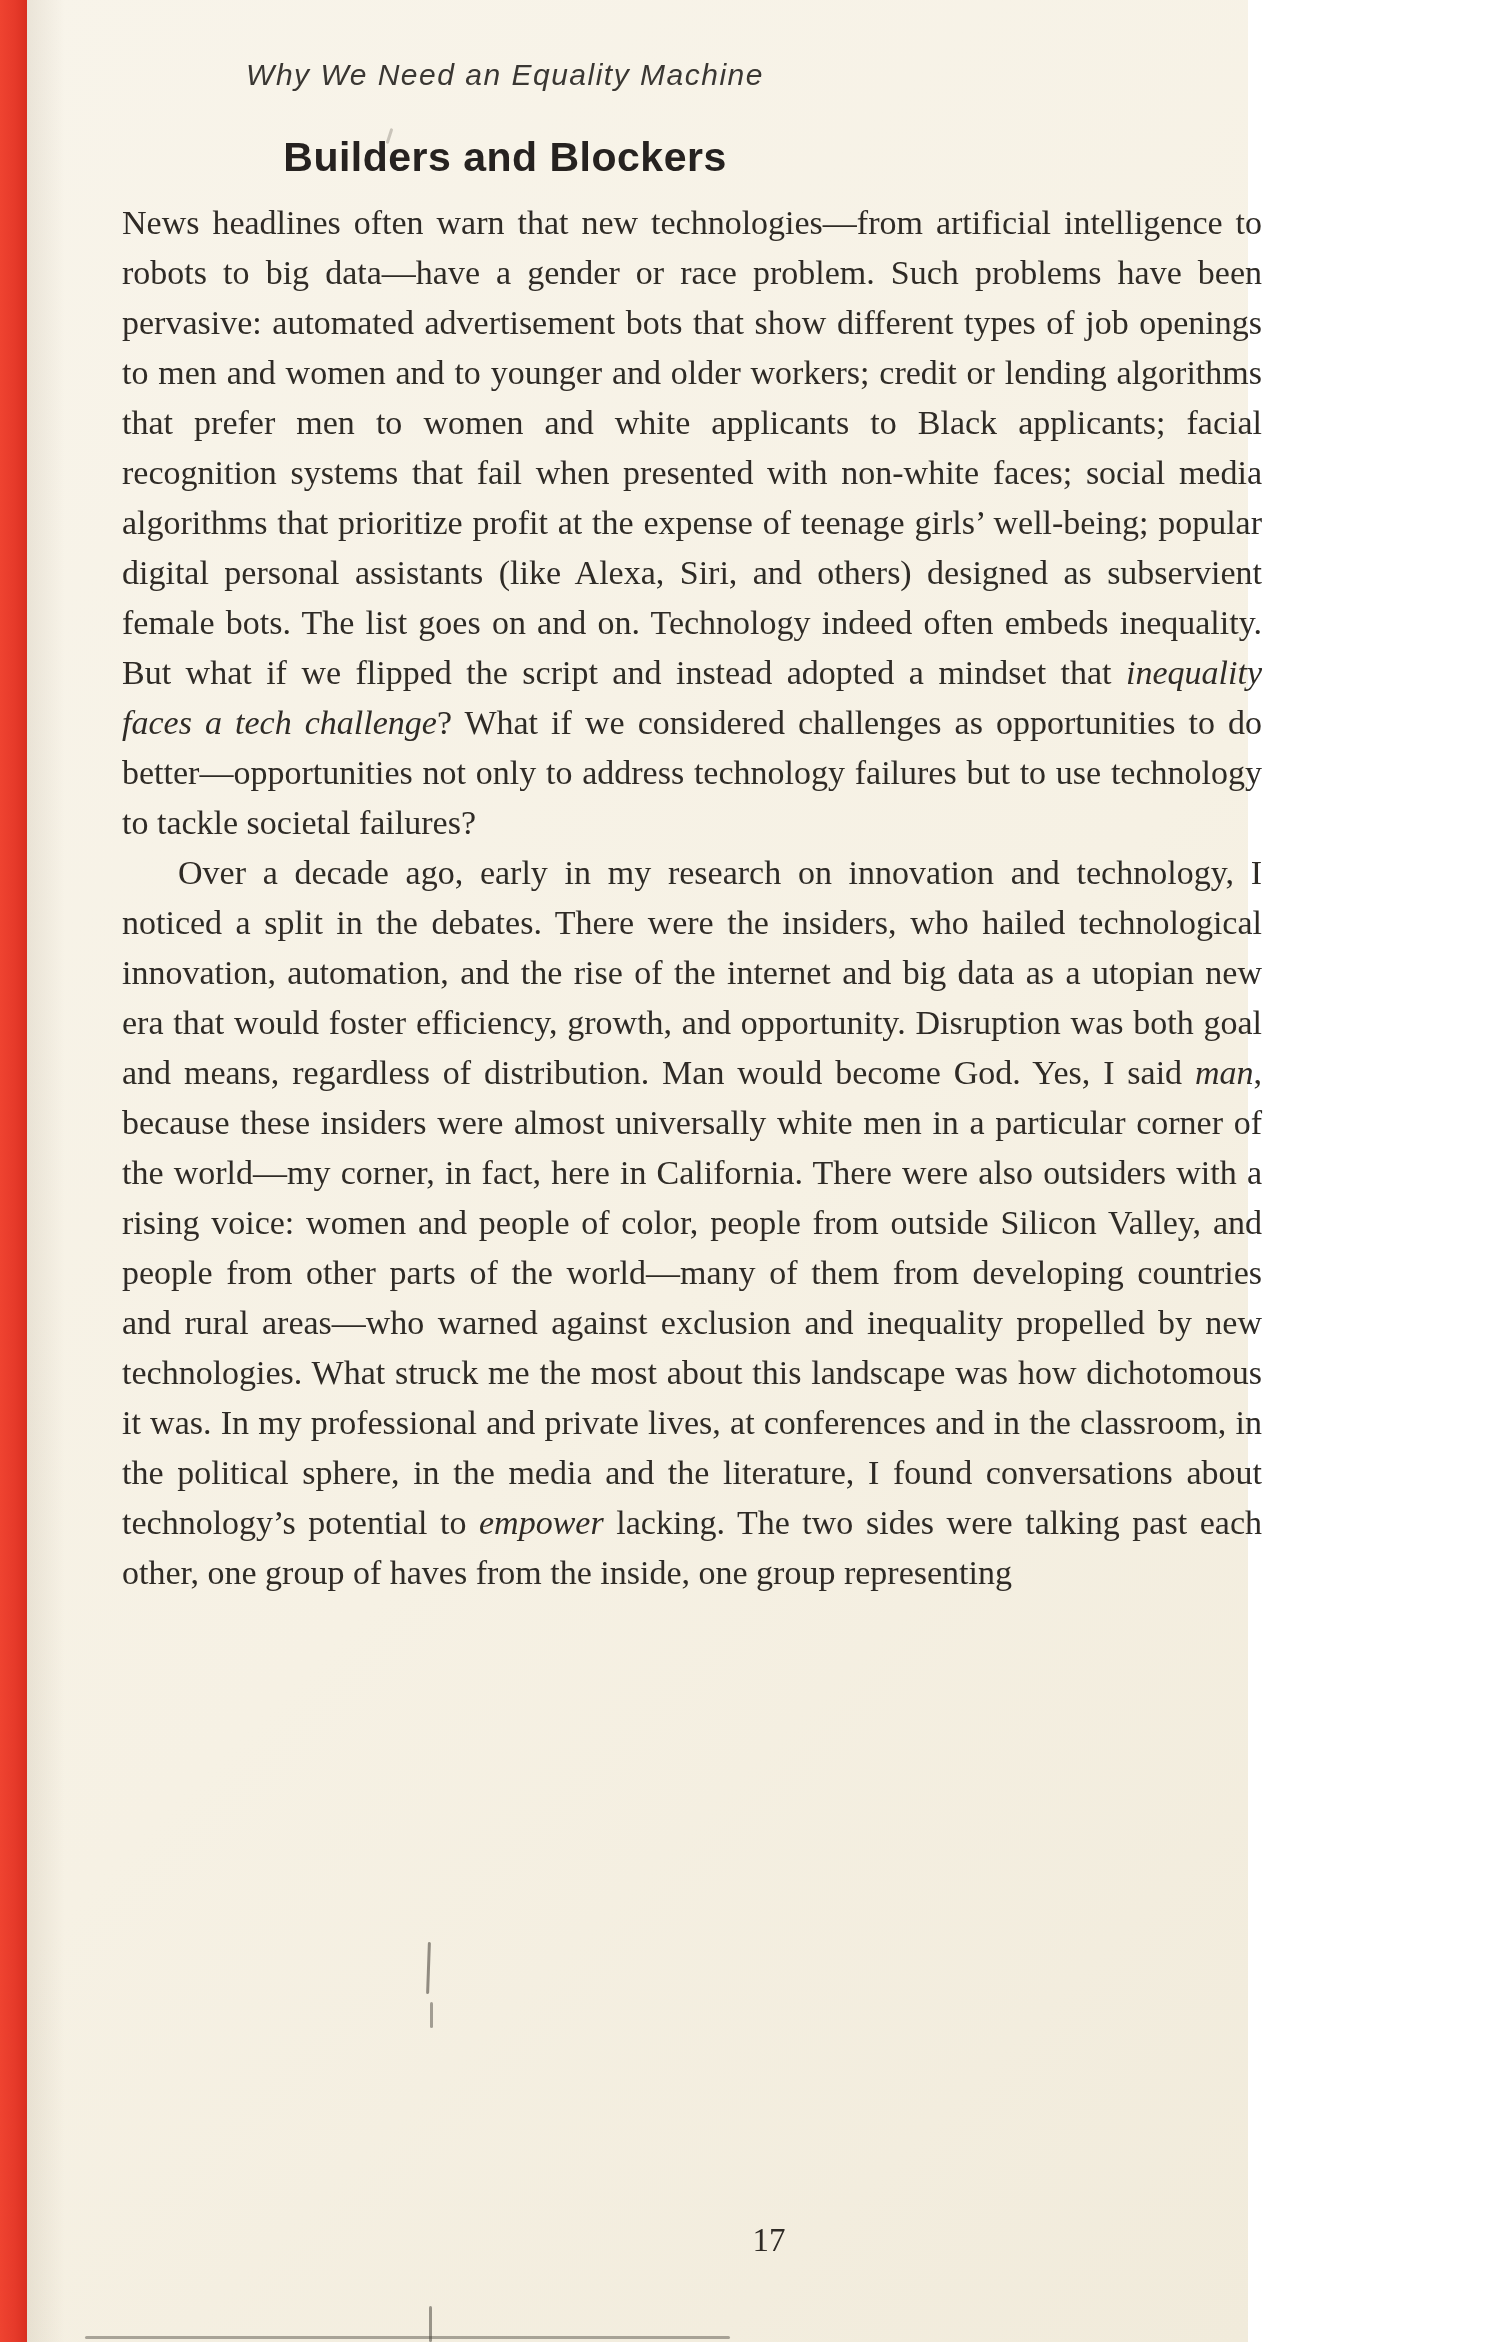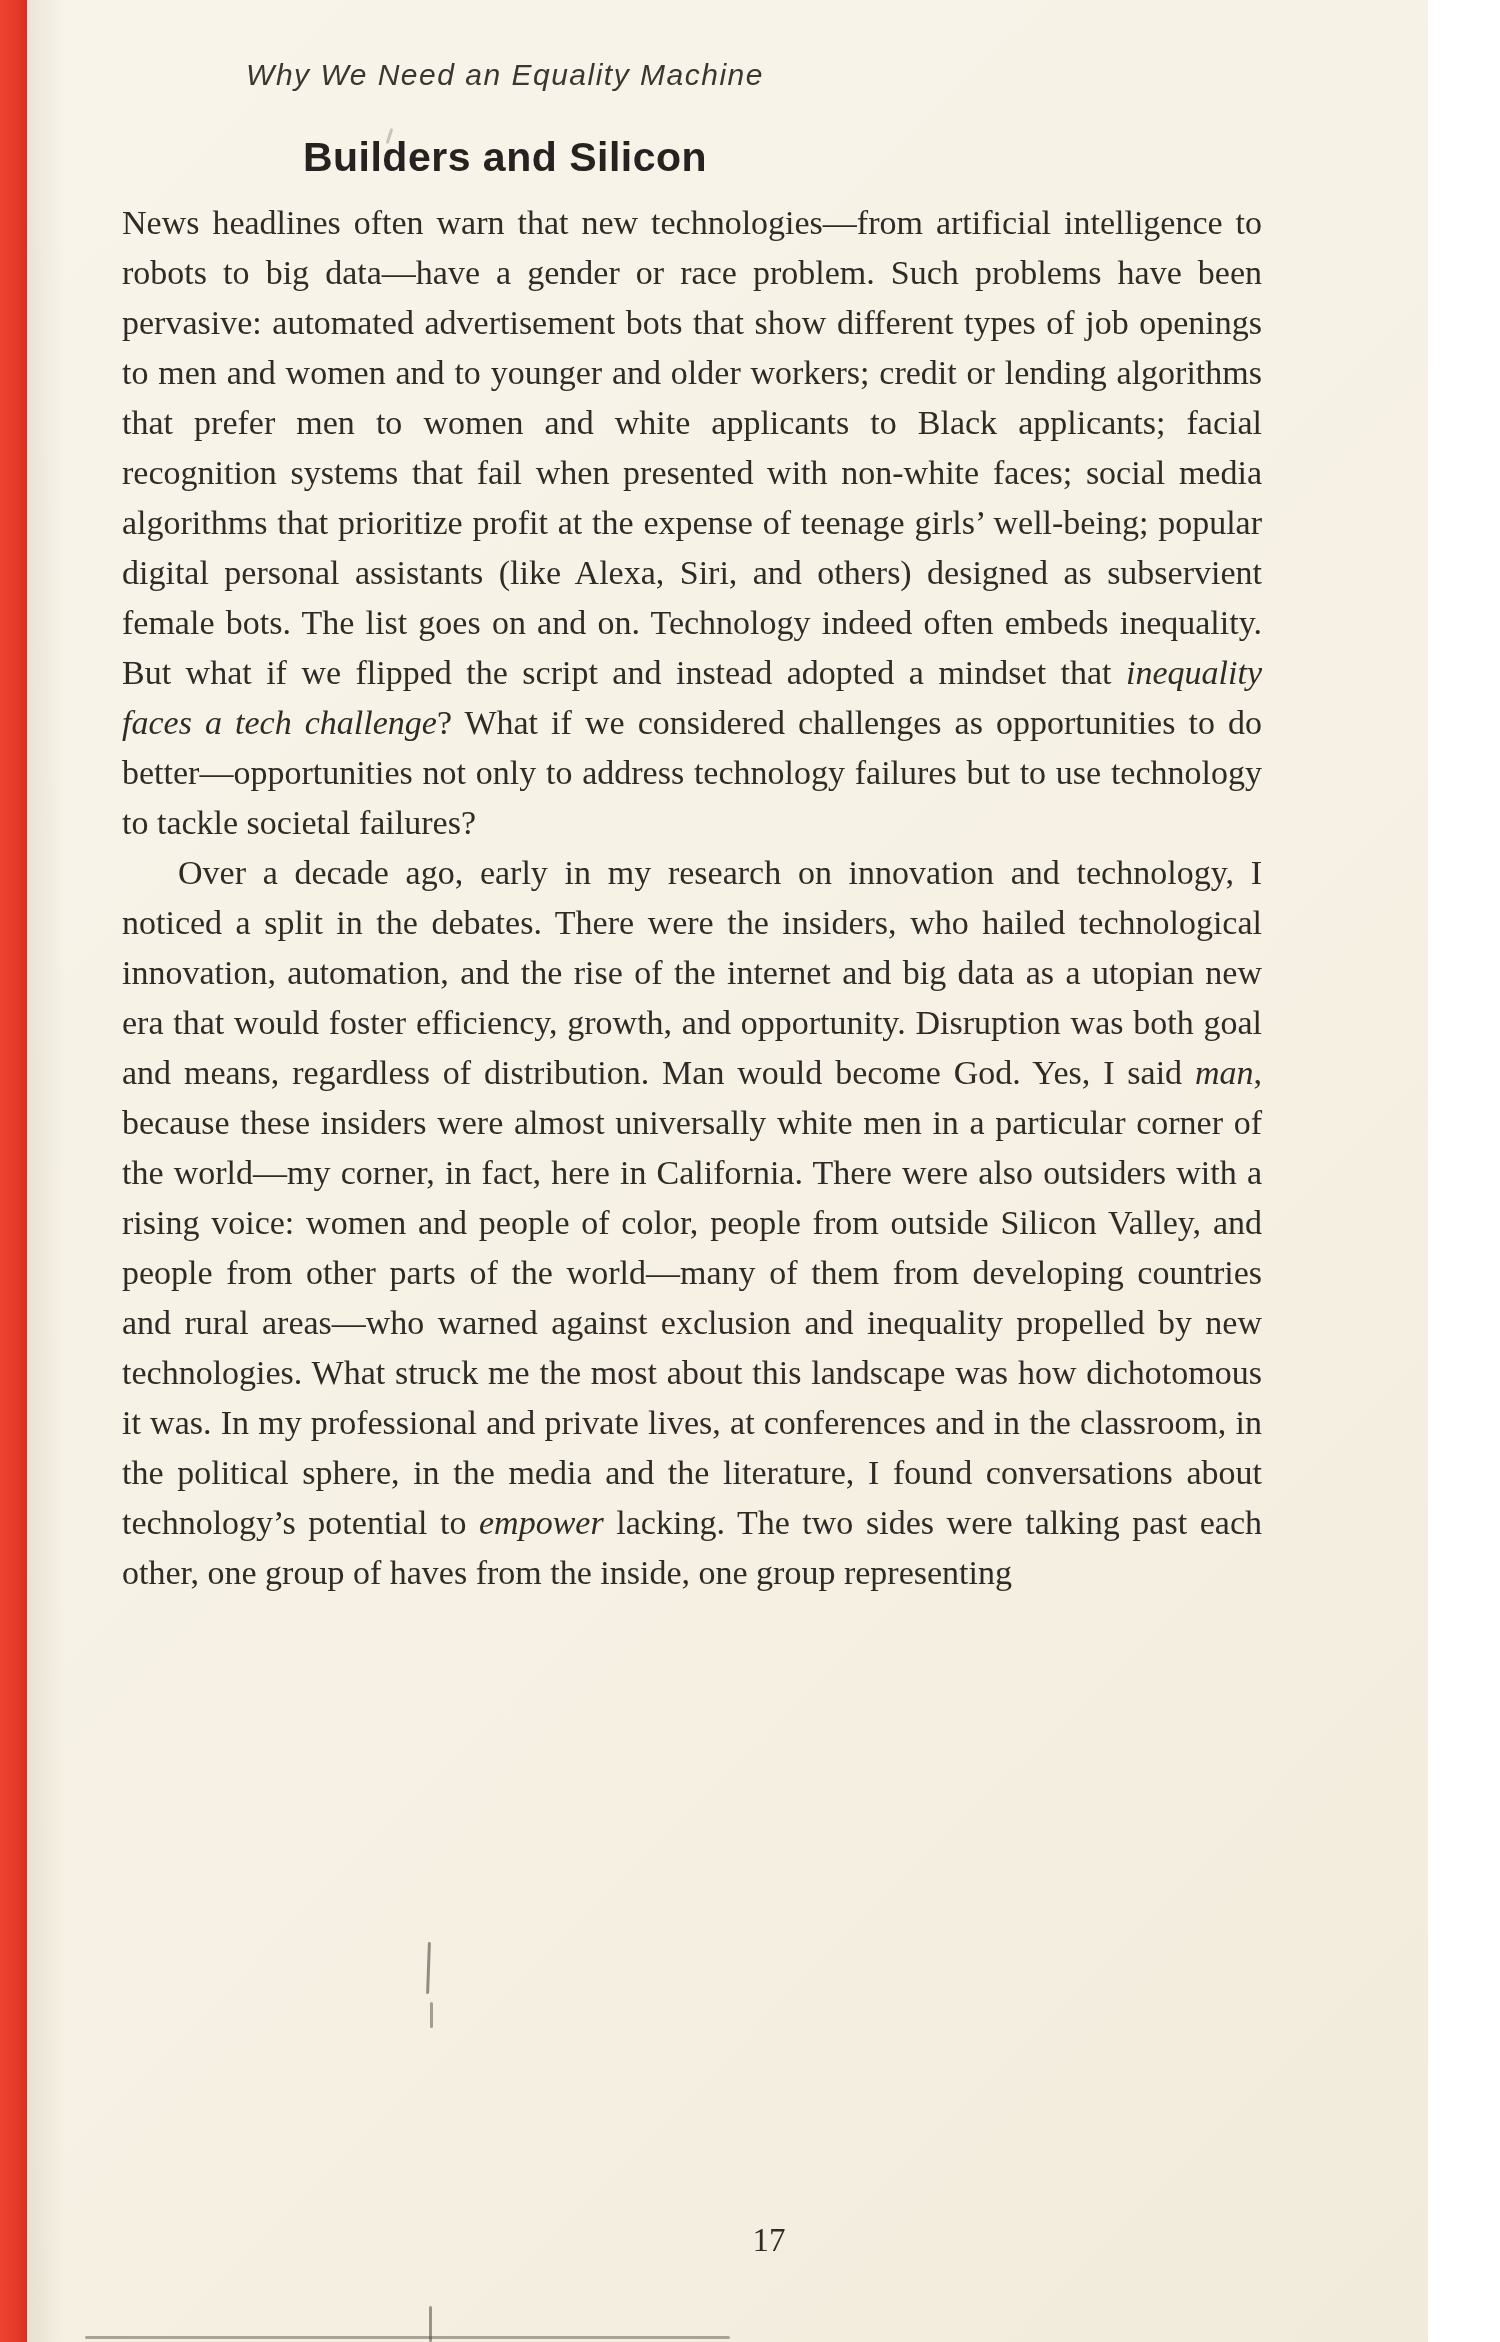--- a/index.html
+++ b/index.html
@@ -17,21 +17,21 @@
   }
   body {
     width: 1500px;
     height: 2342px;
     overflow: hidden;
     font-family: "Liberation Serif", serif;
   }
   .page {
     position: absolute;
     inset: 0;
-    width: 1428px;
+    width: 1248px;
     height: 2342px;
     background: linear-gradient(135deg, var(--paper_light) 0%, var(--paper) 55%, var(--paper_dark) 100%);
   }
   .spine {
     position: absolute;
     left: 0;
     top: 0;
     width: 27px;
     height: 100%;
     background: linear-gradient(90deg, #ef4330 0%, var(--spine_red) 55%, #d92f20 100%);
@@ -145,21 +145,21 @@
 </head>
 <body>
 
 <div class="page">
 
   <div class="spine"></div>
   <div class="gutter-shadow"></div>
 
   <div class="running-header">Why We Need an Equality Machine</div>
 
-  <h1 class="section-heading">Builders and Silicon</h1>
+  <h1 class="section-heading">Builders and Blockers</h1>
 
   <div class="body-text">
       <p><span>News headlines often warn that new technologies—from artificial intelligence to robots to big data—have a gender or race problem. Such problems have been pervasive: automated advertisement bots that show different types of job openings to men and women and to younger and older workers; credit or lending algorithms that prefer men to women and white applicants to Black applicants; facial recognition systems that fail when presented with non-white faces; social media algorithms that prioritize profit at the expense of teenage girls’ well-being; popular digital personal assistants (like Alexa, Siri, and others) designed as subservient female bots. The list goes on and on. Technology indeed often embeds inequality. But what if we flipped the script and instead adopted a mindset that </span><em>inequality faces a tech challenge</em><span>? What if we considered challenges as opportunities to do better—opportunities not only to address technology failures but to use technology to tackle societal failures?</span></p>
       <p class="indent"><span>Over a decade ago, early in my research on innovation and technology, I noticed a split in the debates. There were the insiders, who hailed technological innovation, automation, and the rise of the internet and big data as a utopian new era that would foster efficiency, growth, and opportunity. Disruption was both goal and means, regardless of distribution. Man would become God. Yes, I said </span><em>man</em><span>, because these insiders were almost universally white men in a particular corner of the world—my corner, in fact, here in California. There were also outsiders with a rising voice: women and people of color, people from outside Silicon Valley, and people from other parts of the world—many of them from developing countries and rural areas—who warned against exclusion and inequality propelled by new technologies. What struck me the most about this landscape was how dichotomous it was. In my professional and private lives, at conferences and in the classroom, in the political sphere, in the media and the literature, I found conversations about technology’s potential to </span><em>empower</em><span> lacking. The two sides were talking past each other, one group of haves from the inside, one group representing</span></p>
     </div>
 
   <div class="page-number">17</div>
 
   <div class="artifact artifact-top-smudge"></div>
   <div class="artifact artifact-line-1"></div>

